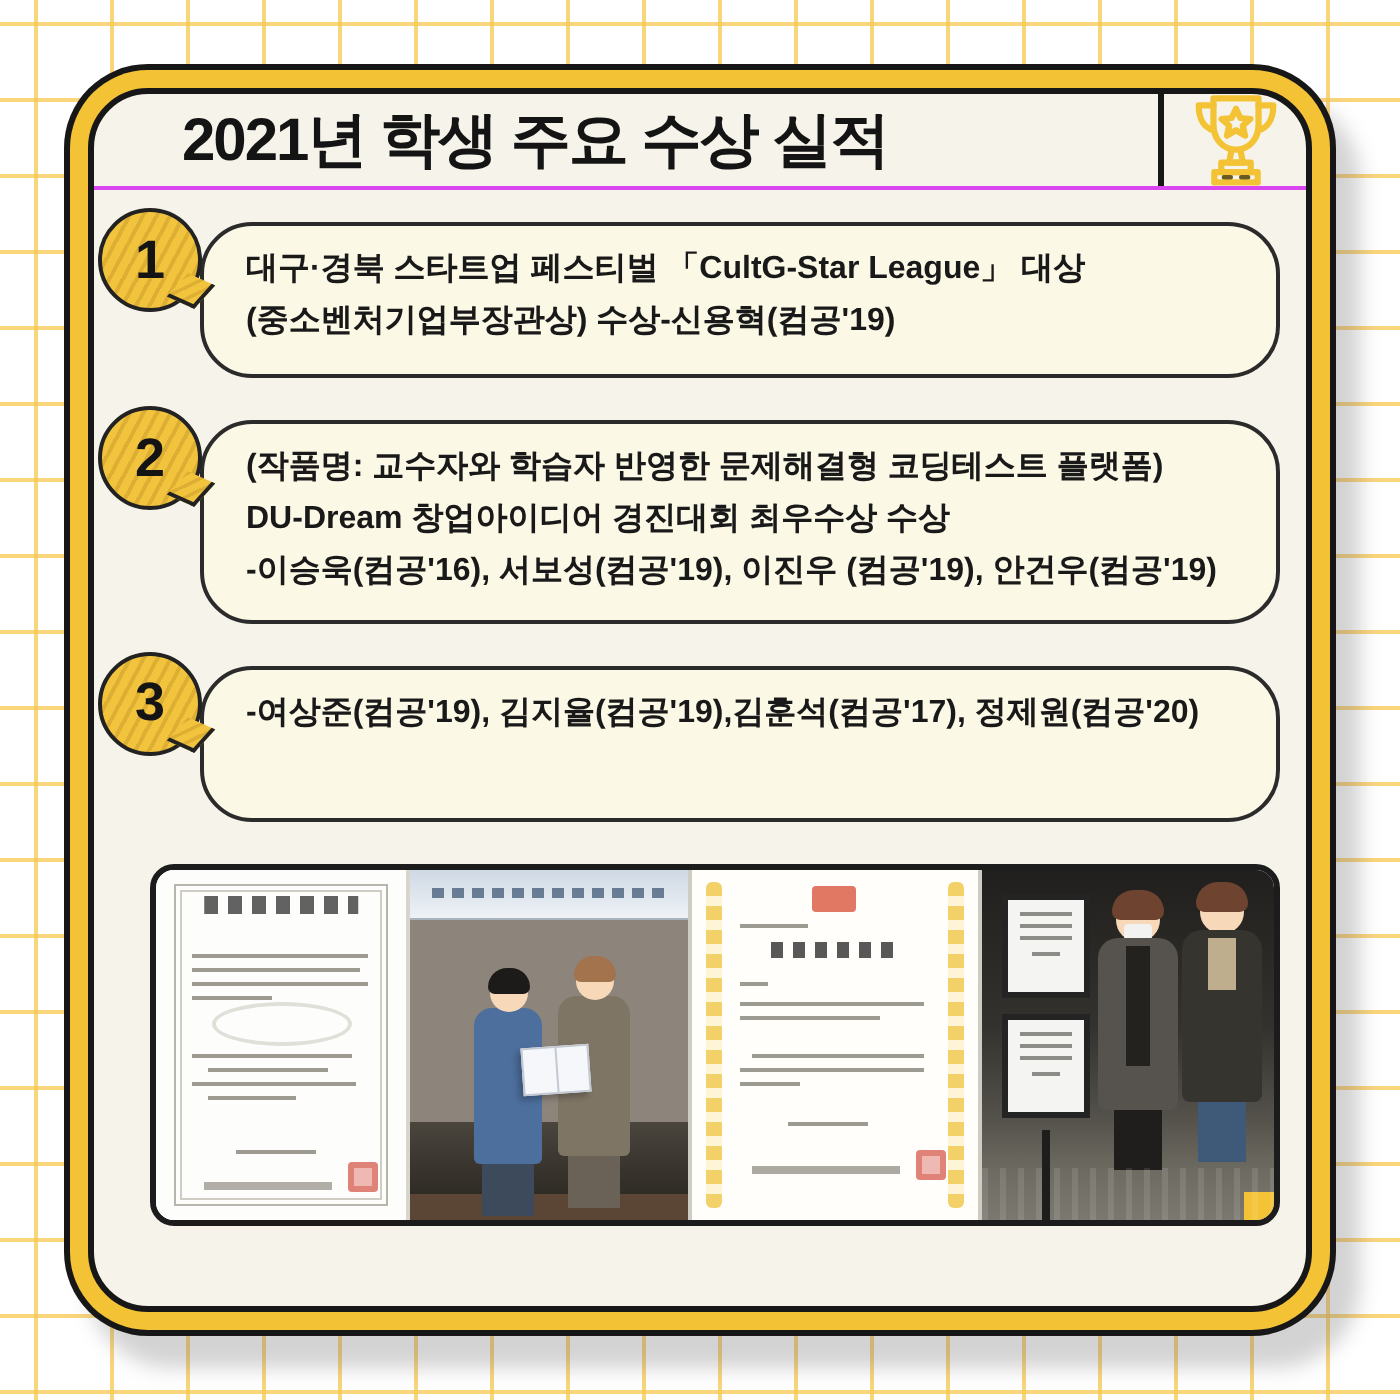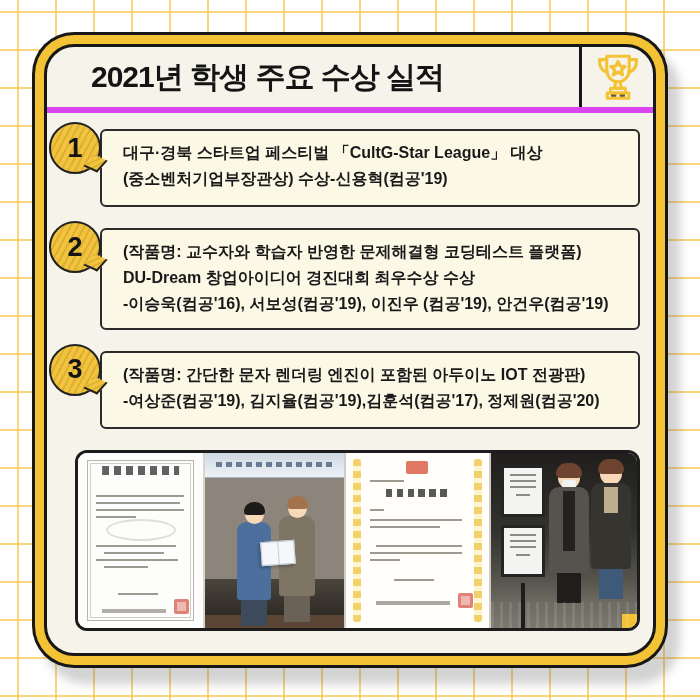--- a/index.html
+++ b/index.html
@@ -20,39 +20,39 @@
     background:#f6f3ea;
     border:3px solid #171717;
     border-radius:30px;
     box-shadow:
       0 0 0 9px #f3c335,
       0 0 0 12px #171717,
       12px 16px 10px 12px rgba(110,110,110,.30);
   }
 
   
-  .title-bar { display:flex; height:66px; border-bottom:6px solid #d946ef; }
+  .title-bar { display:flex; height:48px; border-bottom:2px solid #d946ef; }
   .title-text {
     flex:1; display:flex; align-items:center; padding-left:44px;
     font-size:30px; font-weight:800; color:#141414; letter-spacing:-1px;
   }
   .trophy-box {
     width:74px; border-left:3px solid #171717;
     display:flex; align-items:center; justify-content:center;
   }
   .trophy-box svg { width:52px; height:56px; }
 
   
   .content { padding:16px 13px 0 53px; }
 
   .item { position:relative; margin-bottom:21px; }
   .item-box {
     background:#fbf8e6;
     border:2.5px solid #2b2b2b;
-    border-radius:6px;
+    border-radius:26px;
     padding:9px 12px 10px 21px;
     font-size:16px; font-weight:700; color:#191919; line-height:1.64;
     min-height:78px;
   }
   .item-line { white-space:nowrap; }
 
   .badge {
     position:absolute; left:-51px; top:-7px; z-index:3;
     width:52px; height:52px; border-radius:50%;
     background:#f2c43e;
@@ -184,21 +184,20 @@
       <div class="item-box">
         <div class="item-line">(작품명: 교수자와 학습자 반영한 문제해결형 코딩테스트 플랫폼)</div>
         <div class="item-line">DU-Dream 창업아이디어 경진대회 최우수상 수상</div>
         <div class="item-line">-이승욱(컴공'16), 서보성(컴공'19), 이진우 (컴공'19), 안건우(컴공'19)</div>
       </div>
     </div>
 
     <div class="item">
       <div class="badge">3</div>
       <div class="item-box">
-        <div class="item-line">(작품명: 간단한 문자 렌더링 엔진이 포함된 아두이노 IOT 전광판)</div>
         <div class="item-line">-여상준(컴공'19), 김지율(컴공'19),김훈석(컴공'17), 정제원(컴공'20)</div>
       </div>
     </div>
 
     <div class="photos">
 
       <div class="photo ph-cert-a">
         <div class="cert-inner"></div>
         <div class="cert-title"></div>
         <div class="cline" style="top:42px; left:18px; width:88px;"></div>

